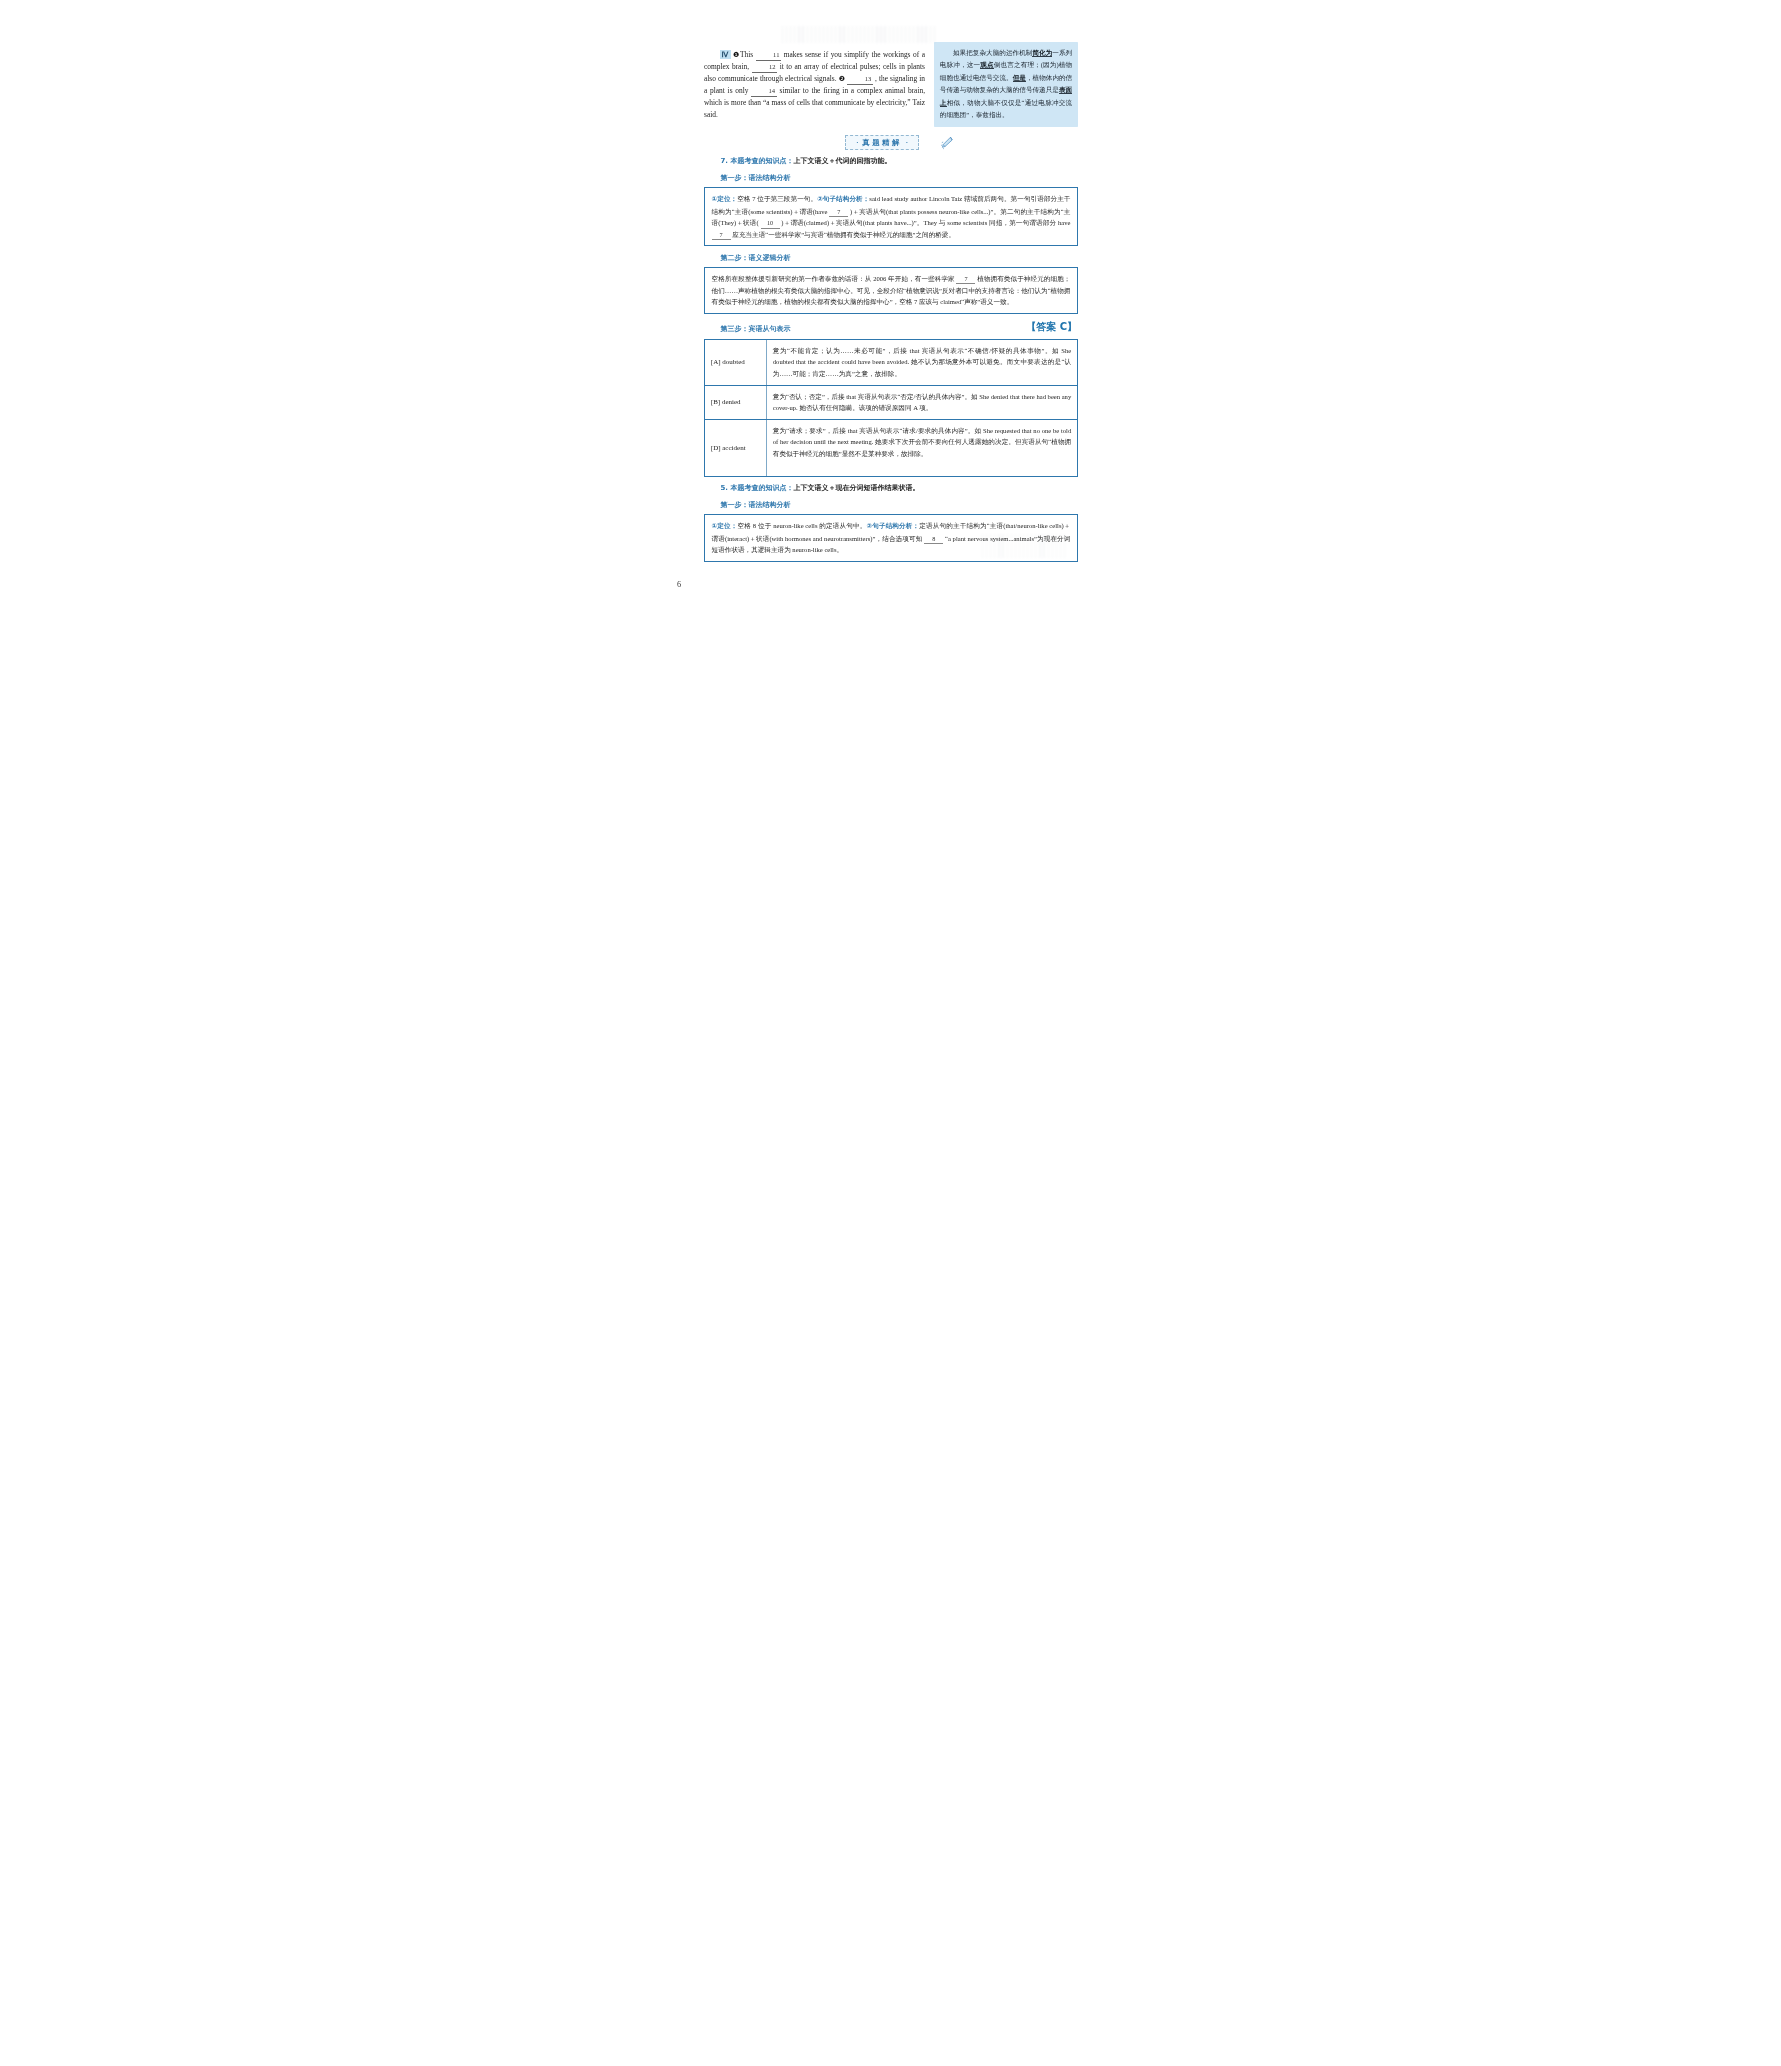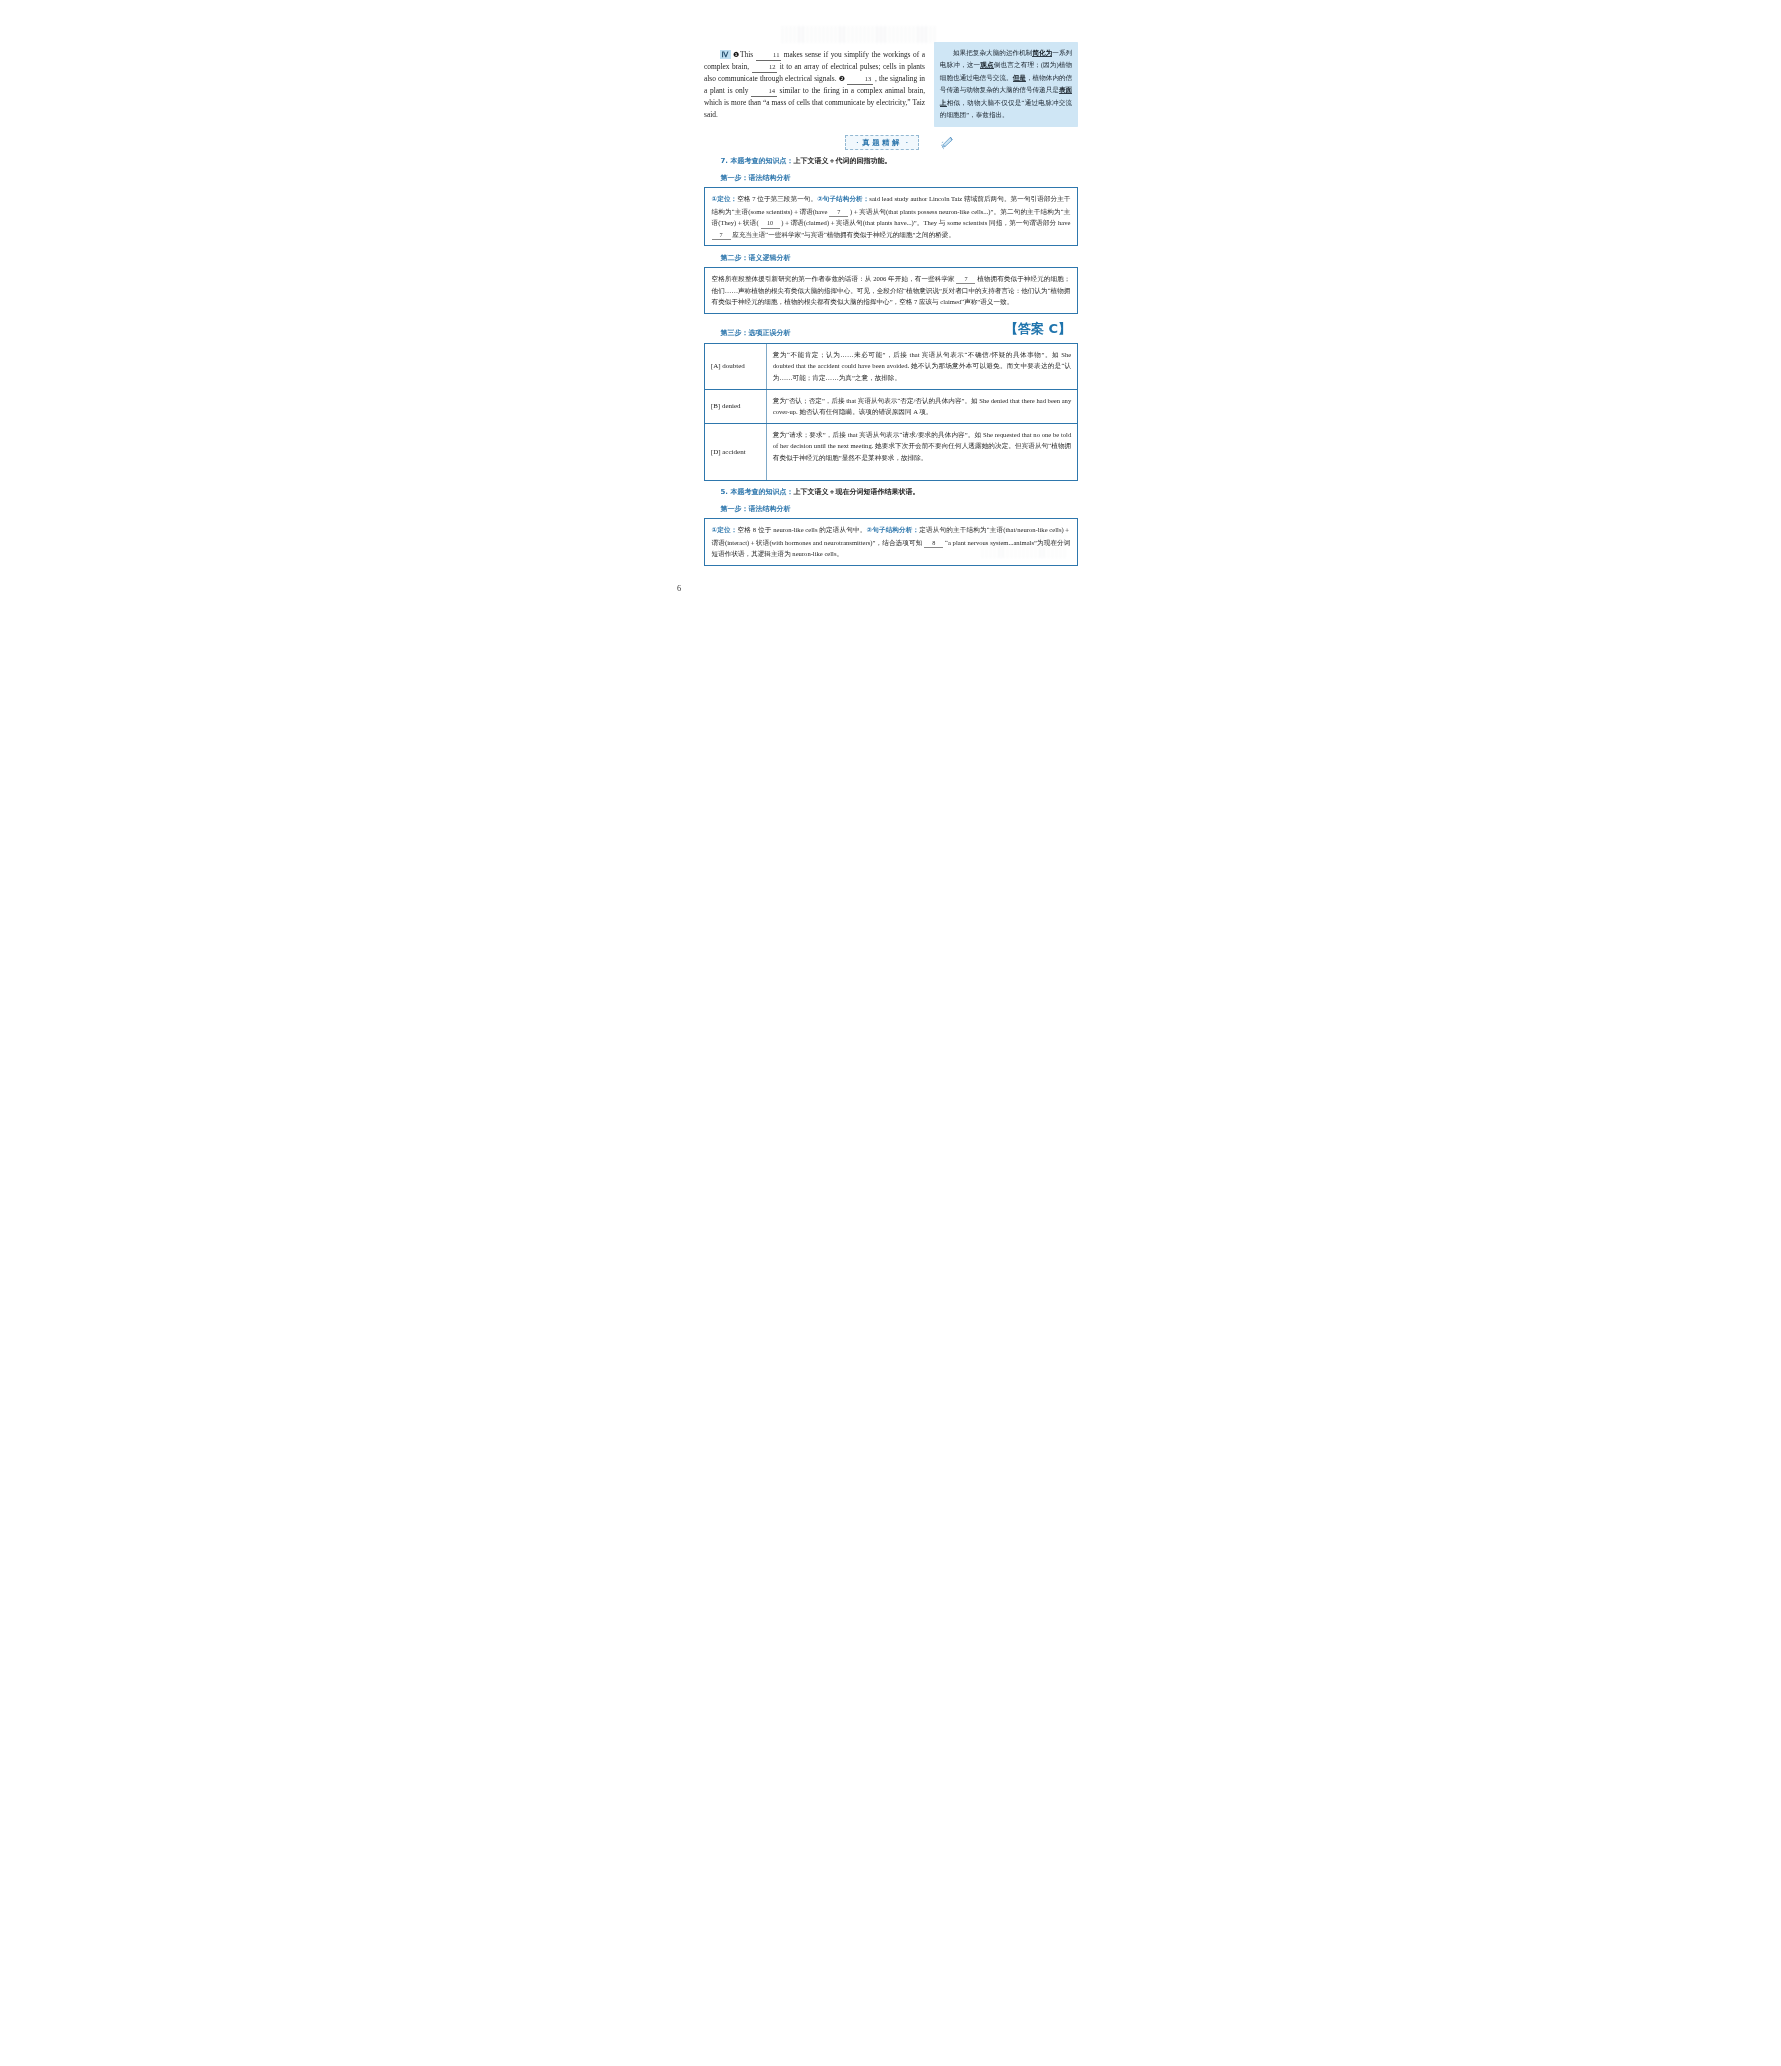--- a/index.html
+++ b/index.html
@@ -64,21 +64,21 @@
     margin:6.6px 0 0 16.5px;font-size:7px;font-weight:bold;
     font-family:"DejaVu Sans","Liberation Sans",sans-serif;
   }
   .q-heading .lead-blue{color:#2e77ad;}
   .q-heading .tail{color:#1d1d1d;}
   .step-heading{
     margin:6.6px 0 4.1px 16.5px;font-size:7px;font-weight:bold;color:#2e77ad;
     font-family:"DejaVu Sans","Liberation Sans",sans-serif;
     display:flex;justify-content:space-between;align-items:flex-end;
   }
-  .answer{color:#1f74ad;font-size:13px;font-weight:bold;margin-right:7px;}
+  .answer{color:#1f74ad;font-size:10px;font-weight:bold;margin-right:1px;}
 
   
   .abox{
     border:0.8px solid #2e77ad;border-top-width:1.2px;
     padding:5px 6.6px;font-size:6.6px;line-height:11.6px;
     text-align:justify;color:#1e1e1e;background:#fff;
   }
   .seg{white-space:pre-wrap;}
   .lead{color:#2e77ad;font-weight:bold;font-family:"DejaVu Sans","Liberation Sans",sans-serif;}
 
@@ -139,21 +139,21 @@
     <span>第一步：语法结构分析</span>
   </div>
   <div class="abox"><span class="seg lead">①定位：</span><span class="seg">空格 7 位于第三段第一句。</span><span class="seg lead">②句子结构分析：</span><span class="seg">said lead study author Lincoln Taiz 辖域前后两句。第一句引语部分主干结构为“主语(some scientists)＋谓语(have </span><span class="blank cnblank">7</span><span class="seg"> )＋宾语从句(that plants possess neuron-like cells...)”。第二句的主干结构为“主语(They)＋状语( </span><span class="blank cnblank">10</span><span class="seg"> )＋谓语(claimed)＋宾语从句(that plants have...)”。They 与 some scientists 同指，第一句谓语部分 have </span><span class="blank cnblank">7</span><span class="seg"> 应充当主语“一些科学家”与宾语“植物拥有类似于神经元的细胞”之间的桥梁。</span></div>
 
   <div class="step-heading">
     <span>第二步：语义逻辑分析</span>
   </div>
   <div class="abox"><span class="seg">空格所在段整体援引新研究的第一作者泰兹的话语：从 2006 年开始，有一些科学家 </span><span class="blank cnblank">7</span><span class="seg"> 植物拥有类似于神经元的细胞；他们……声称植物的根尖有类似大脑的指挥中心。可见，全段介绍“植物意识说”反对者口中的支持者言论：他们认为“植物拥有类似于神经元的细胞，植物的根尖都有类似大脑的指挥中心”，空格 7 应该与 claimed“声称”语义一致。</span></div>
 
   <div class="step-heading">
-    <span>第三步：选项正误分析</span>
+    <span>第三步：宾语从句表示</span>
     <span class="answer">【答案 C】</span>
   </div>
 
   <div class="opt-table">
     <div class="opt-row rowA">
       <div class="opt-label">[A] doubted</div>
       <div class="opt-text">意为“不能肯定；认为……未必可能”，后接 that 宾语从句表示“不确信/怀疑的具体事物”。如 She doubted that the accident could have been avoided. 她不认为那场意外本可以避免。而文中要表达的是“认为……可能；肯定……为真”之意，故排除。</div>
     </div>
     <div class="opt-row rowB">
       <div class="opt-label">[B] denied</div>

